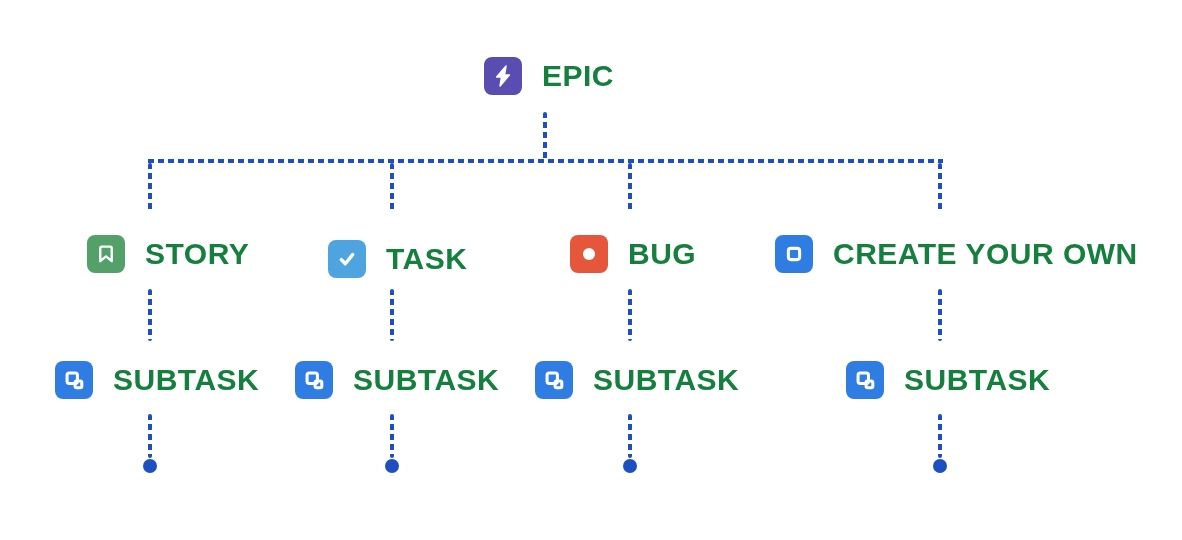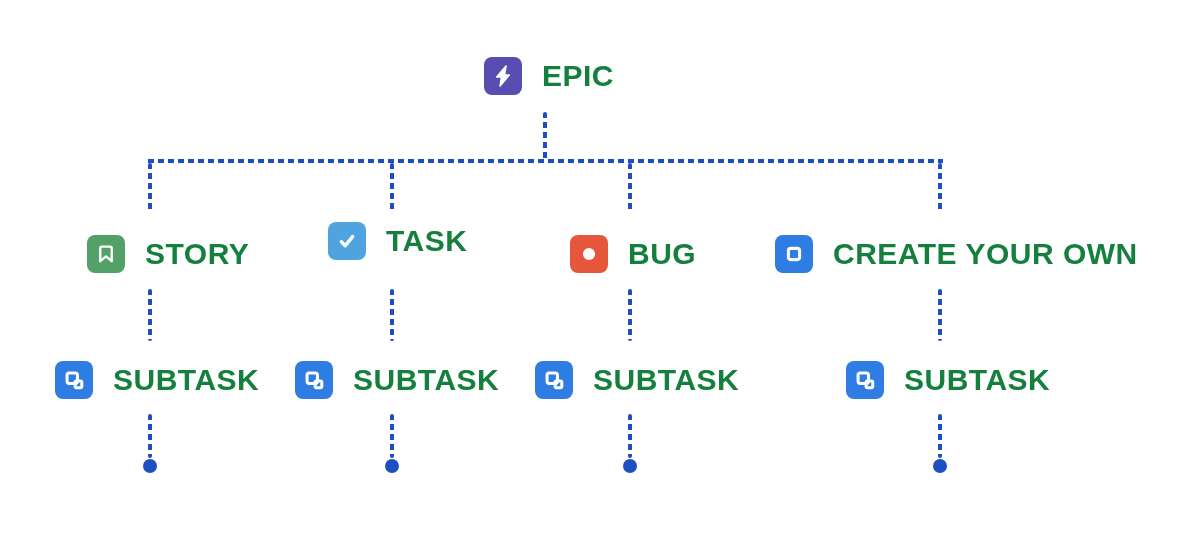--- a/index.html
+++ b/index.html
@@ -62,21 +62,21 @@
 
   <div class="node" style="left:71px; top:235px;margin-left:16px;">
     <div class="icon bg-story">
       <svg width="26" height="26" viewBox="0 0 24 24">
         <path d="M8.2 5.2 h7.6 a1.5 1.5 0 0 1 1.5 1.5 v11.9 l-5.3 -4.4 -5.3 4.4 V6.7 a1.5 1.5 0 0 1 1.5 -1.5 Z" fill="none" stroke="#fff" stroke-width="2.2" stroke-linejoin="round"></path>
       </svg>
     </div>
     <div class="label">STORY</div>
   </div>
 
-  <div class="node" style="left:328px; top:222px;align-items:center;">
+  <div class="node" style="left:328px; top:240px;align-items:center;">
     <div class="icon bg-task">
       <svg width="26" height="26" viewBox="0 0 24 24">
         <path d="M6.8 12.6 l3.6 3.8 L17.2 8" fill="none" stroke="#fff" stroke-width="3.2" stroke-linecap="round" stroke-linejoin="round"></path>
       </svg>
     </div>
     <div class="label">TASK</div>
   </div>
 
   <div class="node" style="left:570px; top:235px;">
     <div class="icon bg-bug">

